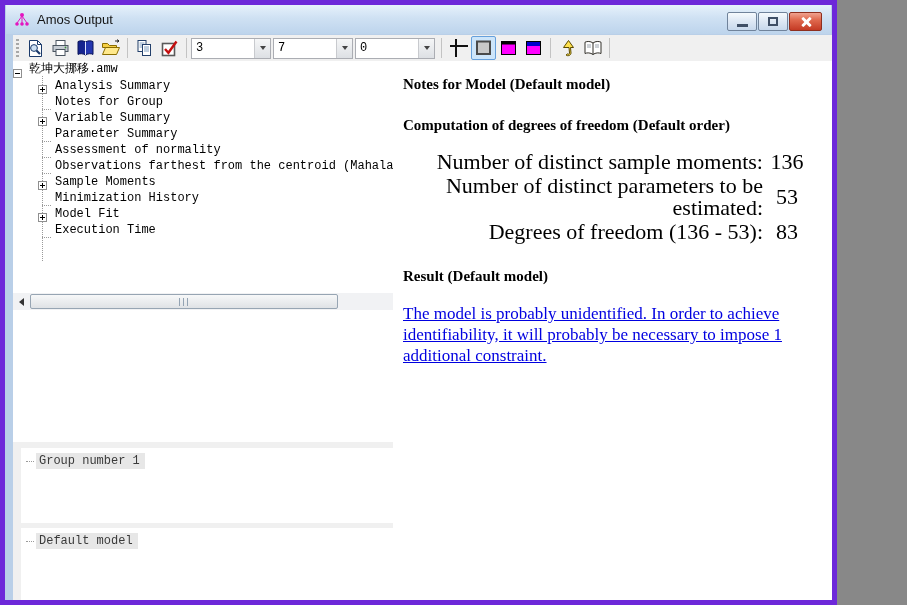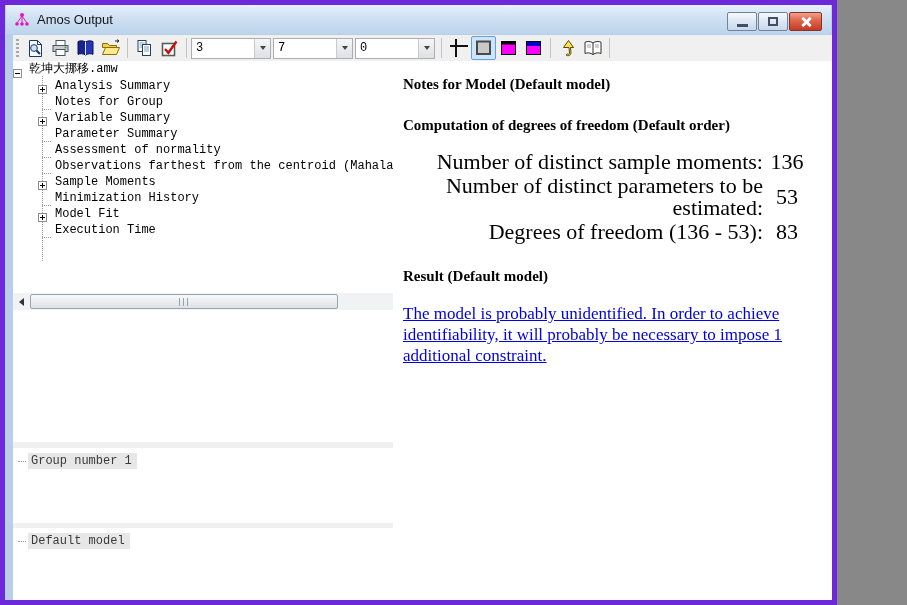--- a/index.html
+++ b/index.html
@@ -72,21 +72,21 @@
                border-right:5px solid #333; margin-left:6px; }
   .tri-right { width:0; height:0; border-top:4px solid transparent; border-bottom:4px solid transparent;
                border-left:5px solid #333; position:absolute; right:6px; }
   .hsb-thumb { position:absolute; left:17px; top:1px; width:308px; height:15px;
                background:linear-gradient(#f7f8f9,#dfe2e5); border:1px solid #97a5b3; border-radius:2px;
                display:flex; align-items:center; justify-content:center; }
   .hsb-grip { width:10px; height:8px;
               background:repeating-linear-gradient(90deg,#93a3b3 0 1px,transparent 1px 4px); }
 
   
-  .pane-group, .pane-model { position:absolute; left:0; width:397px; background:#fff;
+  .pane-group, .pane-model { position:absolute; left:8px; width:397px; background:#fff;
           font:12px "Liberation Mono","DejaVu Sans Mono", monospace; color:#3a3a3a; }
   .pane-group { top:387px; height:75px; }
   .pane-model { top:467px; height:74px; }
   .prow { display:flex; align-items:center; padding-left:5px; padding-top:5px; }
   .prow .hstub { margin-left:0; width:8px; }
   .prow .plbl { margin-left:2px; background:#e7e7e7; padding:1px 5px 1px 3px; }
 
   
   .rpane { position:absolute; left:380px; top:0; width:489px; height:541px; background:#fff;
            font-family:"Liberation Serif","DejaVu Serif", serif; color:#000; overflow:hidden; }

